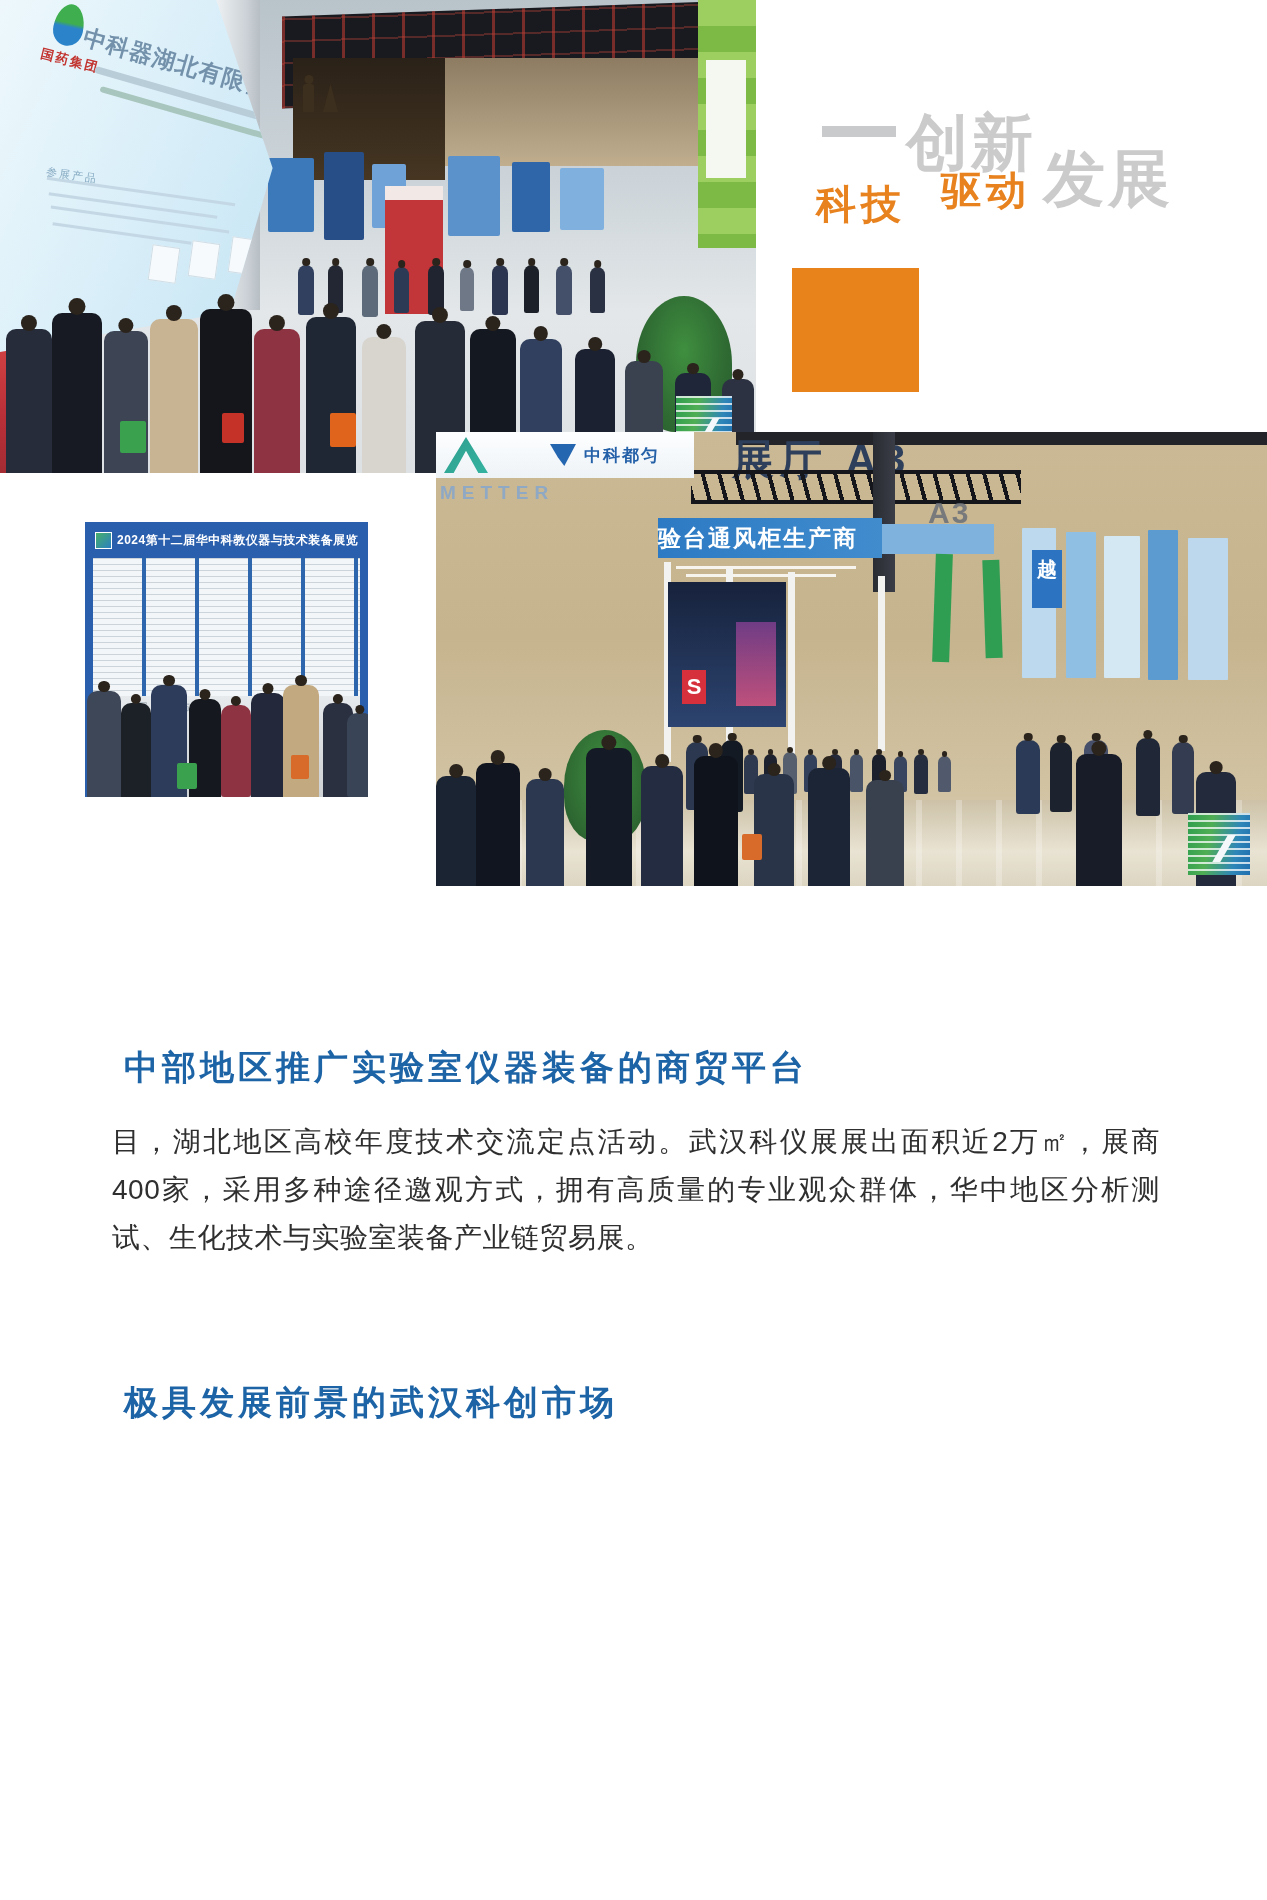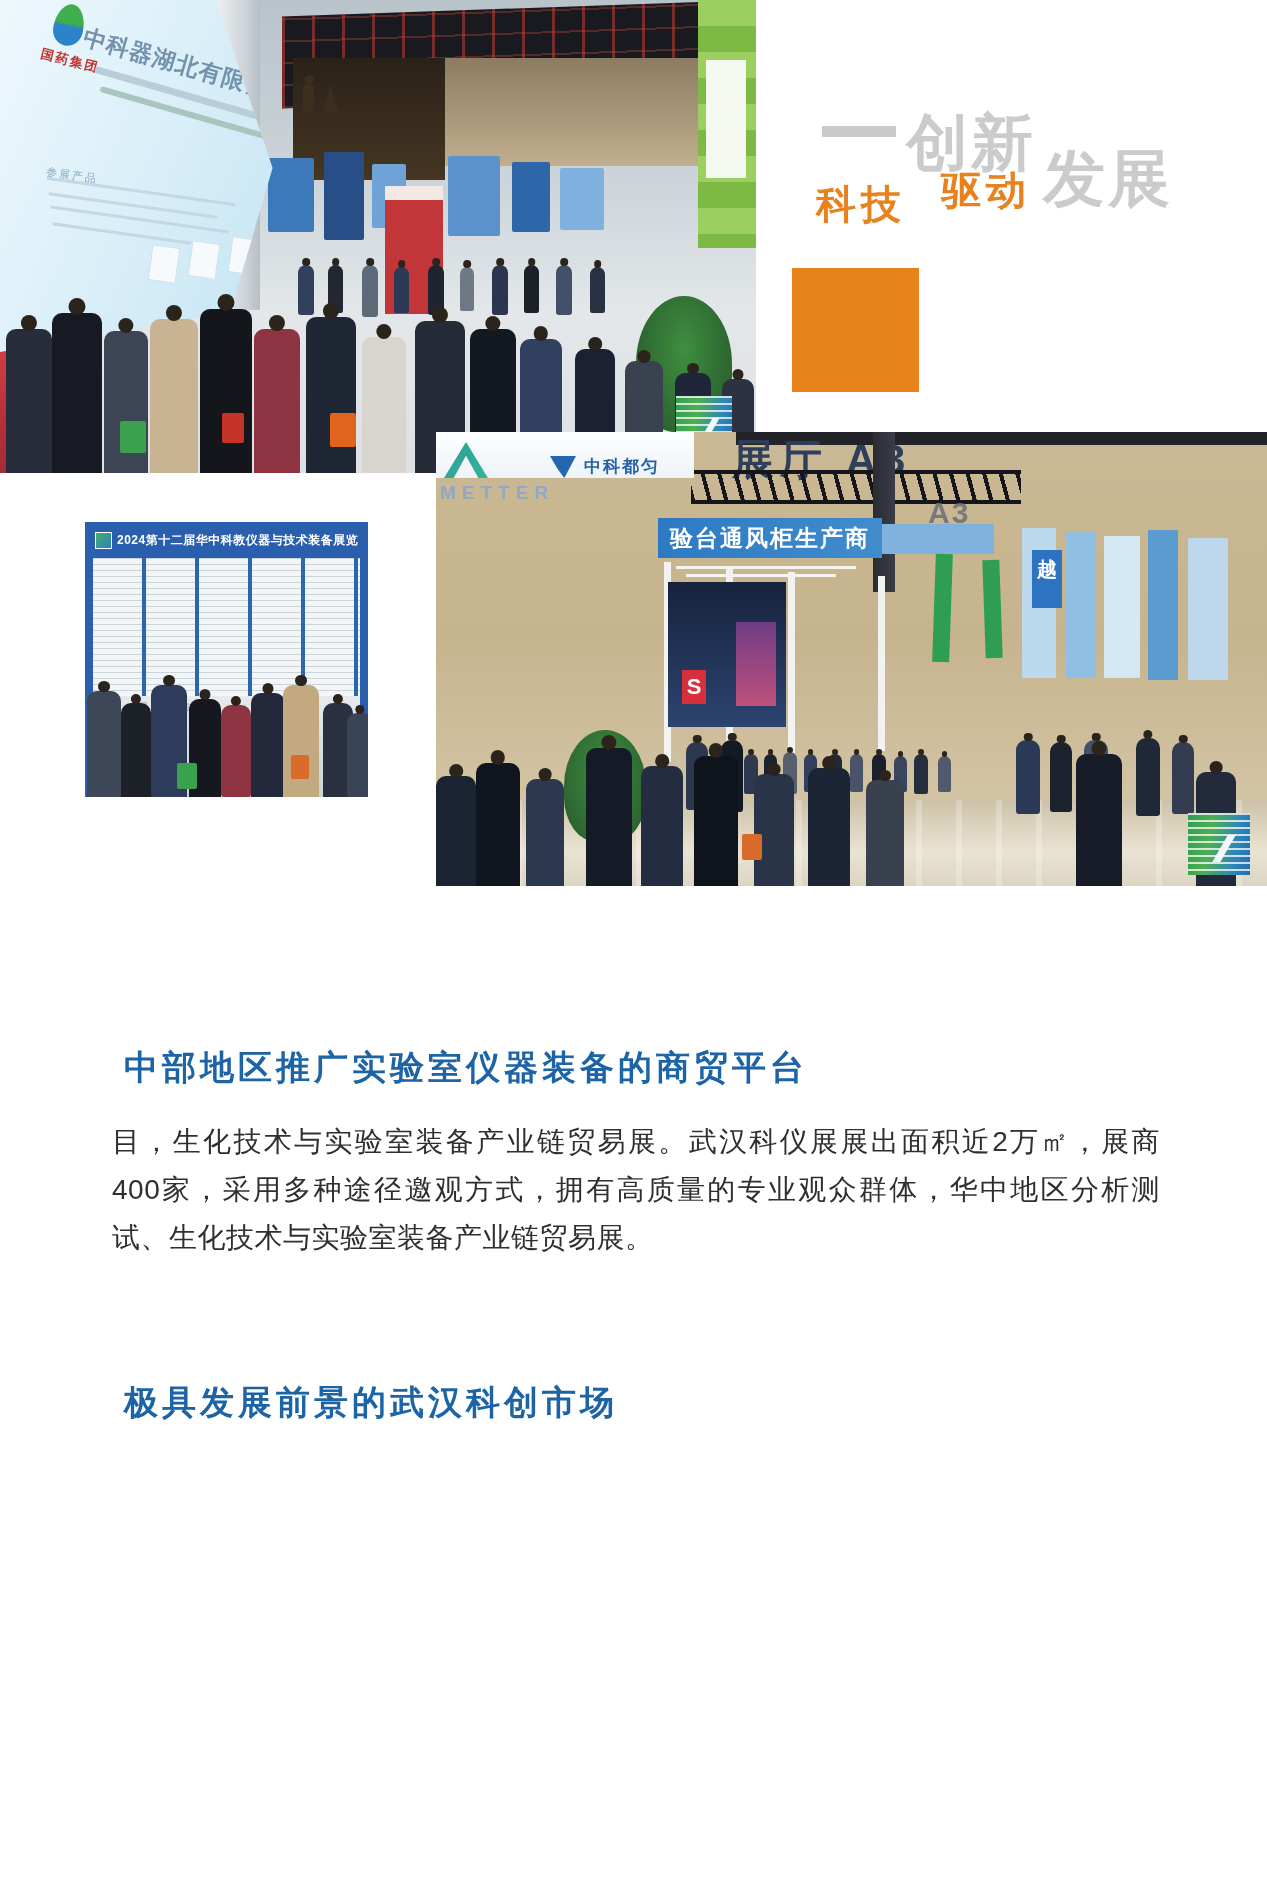--- a/index.html
+++ b/index.html
@@ -75,37 +75,37 @@
   .p2-label{position:absolute;left:52px;top:178px;font-size:11px;color:#8fa0ae;letter-spacing:3px;}
   
   .p3-topbeam{position:absolute;left:300px;top:0;width:531px;height:13px;background:#23242a;}
   .p3-truss{position:absolute;left:255px;top:38px;width:330px;height:26px;
     border-top:4px solid #14161c;border-bottom:4px solid #14161c;
     background:repeating-linear-gradient(75deg,#14161c 0 4px,transparent 4px 16px);}
   .p3-hallsign{position:absolute;left:296px;top:0;font-size:42px;font-weight:bold;color:#2e3f5c;letter-spacing:6px;}
   .p3-pillar2{position:absolute;left:437px;top:0;width:22px;height:160px;
     background:linear-gradient(90deg,#2a2c33,#3a3d46);}
   .p3-a3{position:absolute;left:492px;top:64px;font-size:30px;font-weight:bold;color:#6a6f78;letter-spacing:2px;opacity:.85;}
-  .p3-header{position:absolute;left:0;top:0;width:258px;height:46px;display:flex;align-items:flex-end;
+  .p3-header{position:absolute;left:0;top:0;width:258px;height:46px;display:flex;align-items:center;
     background:linear-gradient(180deg,#fdfeff,#eef3f7);}
   .p3-tri{width:44px;height:36px;margin-left:8px;flex:0 0 auto;background:linear-gradient(135deg,#2f9e8f,#35b3a0);
     clip-path:polygon(0 100%,50% 0,100% 100%,78% 100%,50% 38%,22% 100%);}
   .p3-vlogo{width:26px;height:22px;margin-left:62px;flex:0 0 auto;background:#2566b0;
     clip-path:polygon(0 0,100% 0,55% 100%,30% 60%);}
   .p3-logotext{margin-left:8px;font-size:17px;font-weight:bold;color:#2460a8;letter-spacing:2px;}
   .p3-metter{position:absolute;left:4px;top:50px;font-size:19px;font-weight:bold;color:#8fa8c4;letter-spacing:6px;}
   .p3-tower{position:absolute;left:0;top:46px;width:222px;height:340px;
     background:linear-gradient(180deg,#2a6cb4 0%,#5d97cf 32%,#9ec6e9 62%,#cfe4f4 100%);}
   .p3-towerdark{position:absolute;left:0;top:0;width:40px;height:100%;background:#1d4f97;}
   .p3-bluepillar{position:absolute;left:92px;top:0;width:18px;height:340px;background:#1e4f95;}
   .p3-paneltext{position:absolute;left:6px;top:96px;width:212px;font-size:16px;font-weight:bold;color:#fff;letter-spacing:2px;}
   .p3-pill{position:absolute;left:150px;top:158px;width:74px;height:15px;border-radius:8px;background:rgba(240,247,252,.92);}
   .p3-tv{position:absolute;left:108px;top:160px;width:88px;height:115px;background:#0c1422;border:2px solid #091018;}
   .p3-tv i{position:absolute;left:10%;top:10%;width:55%;height:70%;background:linear-gradient(135deg,#23406b,#3d6ea0);}
-  .p3-banner{position:absolute;left:222px;top:86px;width:224px;height:40px;line-height:40px;text-align:center;
+  .p3-banner{position:absolute;left:222px;top:86px;width:224px;height:40px;line-height:40px;text-align:left;
     background:linear-gradient(90deg,#2d7ac4,#418ccd);color:#fff;font-size:23px;font-weight:bold;letter-spacing:2px;}
   .p3-banner2{position:absolute;left:446px;top:92px;width:112px;height:30px;background:#7fb3dd;}
   .p3-subbar{position:absolute;height:3px;background:rgba(255,255,255,.85);}
   .p3-post{position:absolute;width:7px;background:#f2f3f1;}
   .p3-boothdark{position:absolute;left:232px;top:150px;width:118px;height:145px;
     background:linear-gradient(180deg,#17223c,#2c4470);}
   .p3-glow{position:absolute;left:300px;top:190px;width:40px;height:84px;
     background:linear-gradient(180deg,#7e3f8f,#d9537f);opacity:.85;}
   .p3-ssign{position:absolute;left:246px;top:238px;width:24px;height:34px;background:#d5303c;color:#fff;
     font-size:22px;font-weight:bold;text-align:center;line-height:34px;}
@@ -321,20 +321,20 @@
     <div class="pn" style="left:640px;bottom:-10px;width:46px;height:142px;background:#171c28;font-size:18px;"></div>
     <div class="pn" style="left:760px;bottom:-6px;width:40px;height:120px;background:#222a3c;font-size:15px;"></div>
     <div class="bag" style="left:306px;bottom:26px;width:20px;height:26px;background:#d86a2a;"></div>
     <div class="expo-logo" style="left:752px;top:381px;width:62px;height:62px;">
         <i></i>
       </div>
   </div>
 
   <h2 class="sec-heading h1">中部地区推广实验室仪器装备的商贸平台</h2>
   <div class="para para1">
-    <div class="para-line">目，生化技术与实验室装备产业链贸易展。武汉科仪展展出面积近2万㎡，展商</div>
+    <div class="para-line">目，湖北地区高校年度技术交流定点活动。武汉科仪展展出面积近2万㎡，展商</div>
     <div class="para-line">400家，采用多种途径邀观方式，拥有高质量的专业观众群体，华中地区分析测</div>
     <div class="para-line last">试、生化技术与实验室装备产业链贸易展。</div>
   </div>
 
   <h2 class="sec-heading h2">极具发展前景的武汉科创市场</h2>
 
 </div>
 
 </body></html>

